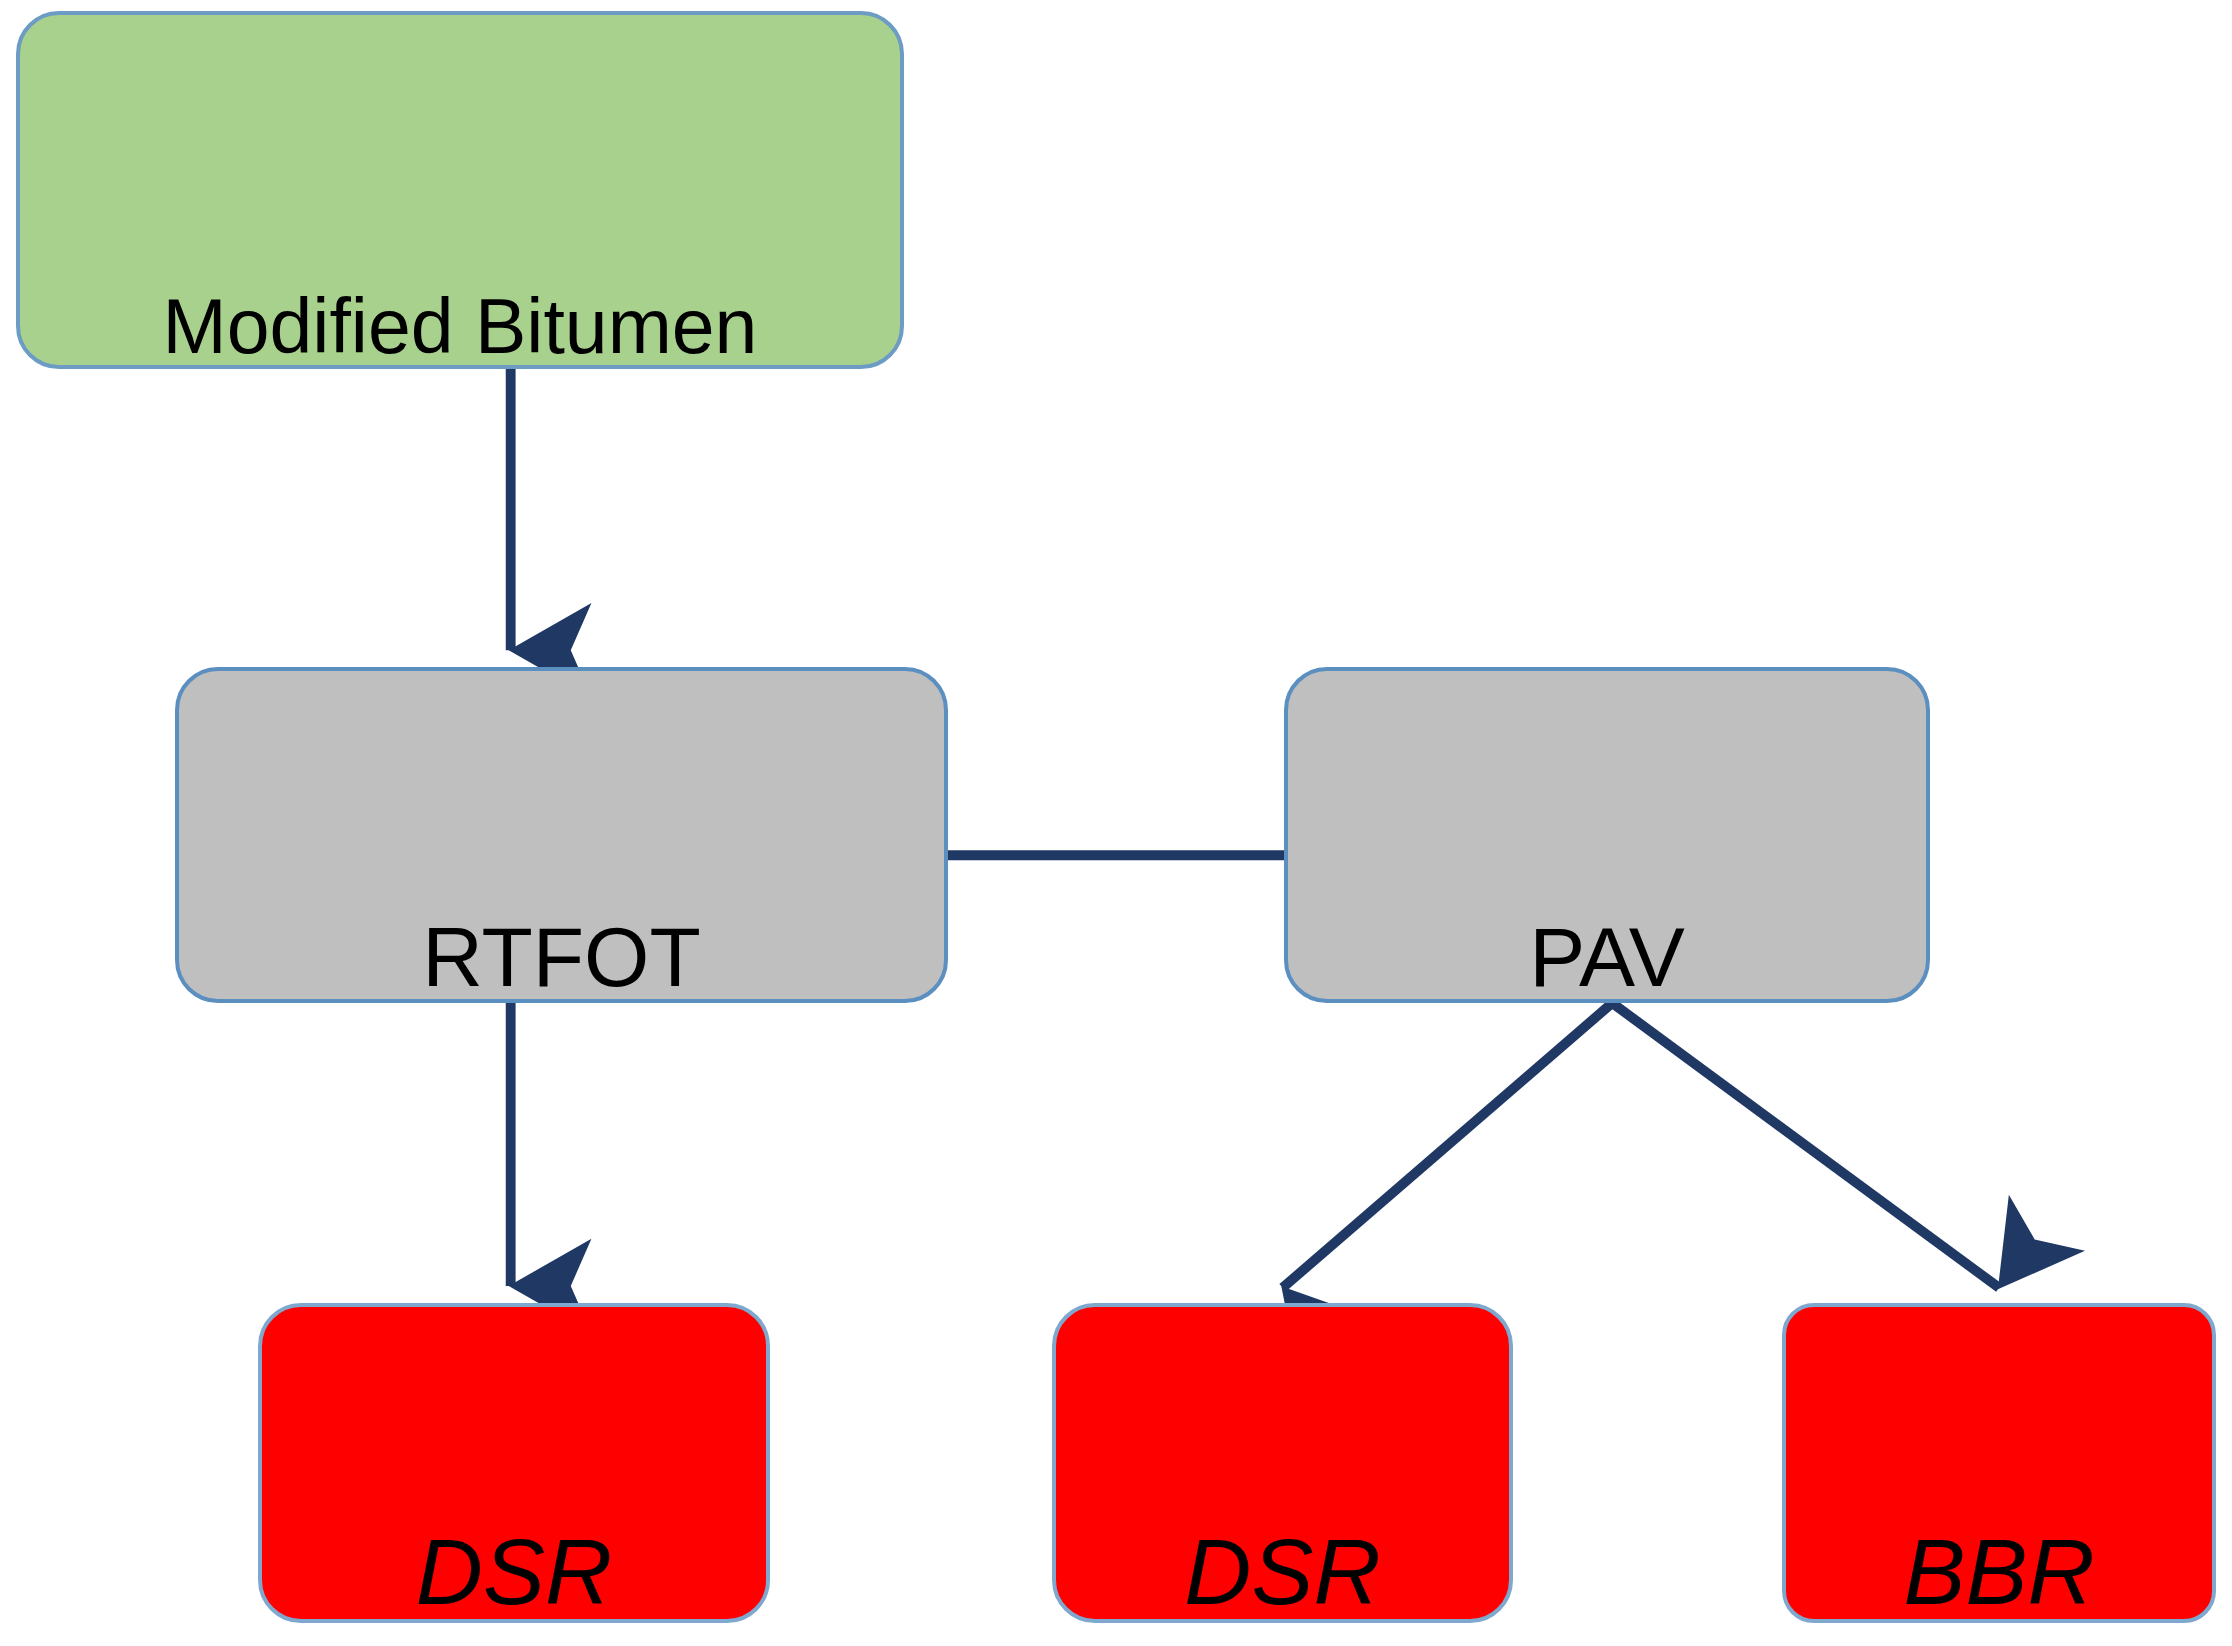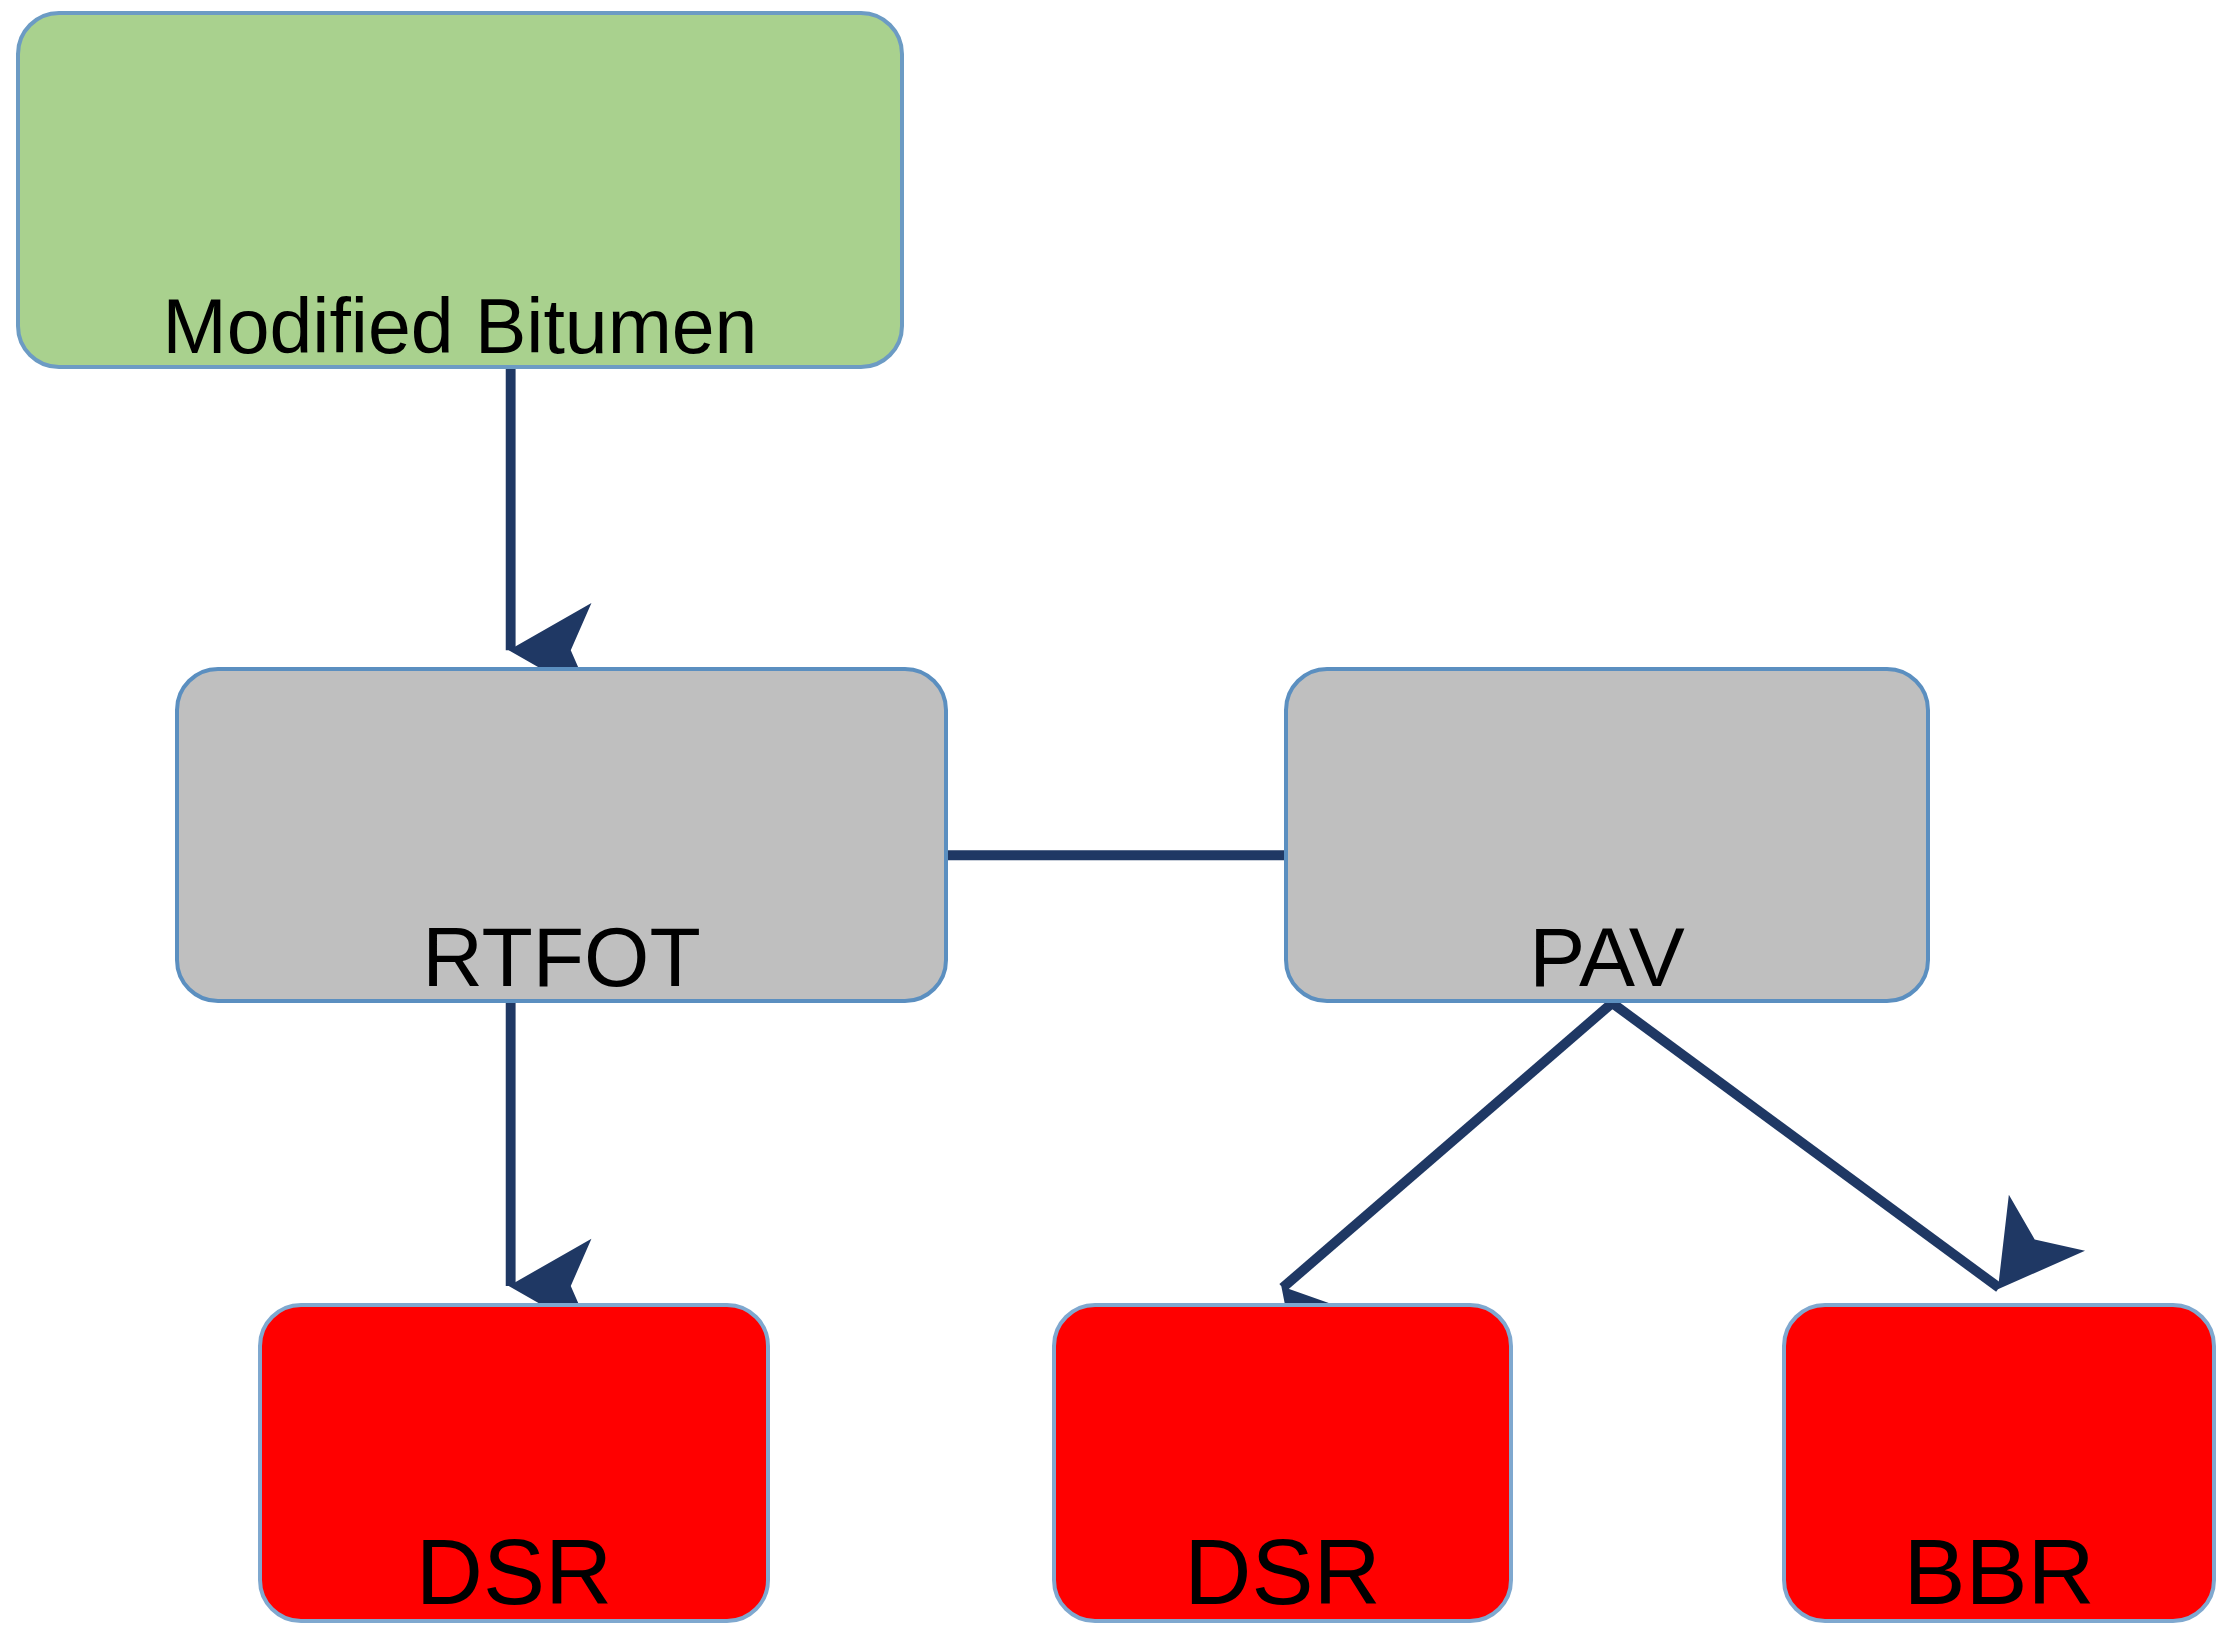--- a/index.html
+++ b/index.html
@@ -44,20 +44,21 @@
     white-space: nowrap;
   }
   .node-start {
     border-color: #6C9BC4;
   }
   .node-process {
     border-color: #5B8FC0;
   }
   .node-test {
     border-color: #7FA8CF;
+    font-style: italic;
   }
   
   #node-modified-bitumen {
     left: 16px;  top: 10.7px;   width: 888px;  height: 358px;
   }
   #node-modified-bitumen .node-label { font-size: 77px; }
 
   #node-rtfot {
     left: 175px; top: 667px;  width: 773px;  height: 336px;
   }
@@ -72,21 +73,21 @@
     left: 258px;  top: 1303px; width: 512px; height: 320px;
   }
   #node-dsr-rtfot .node-label { font-size: 93px; }
 
   #node-dsr-pav {
     left: 1052px; top: 1303px; width: 461px; height: 320px;
   }
   #node-dsr-pav .node-label { font-size: 93px; }
 
   #node-bbr-pav {
-    left: 1782px; top: 1303px; width: 434px; height: 320px;
+    left: 1782px; top: 1303px; width: 434px; height: 320px; border-radius: 32px;
   }
   #node-bbr-pav .node-label { font-size: 93px; }
 </style>
 </head>
 <body>
 
 <div id="diagram-canvas">
 
   <svg id="connector-layer" viewBox="0 0 2493 1838" width="2233" height="1646" xmlns="http://www.w3.org/2000/svg">
     <defs>

